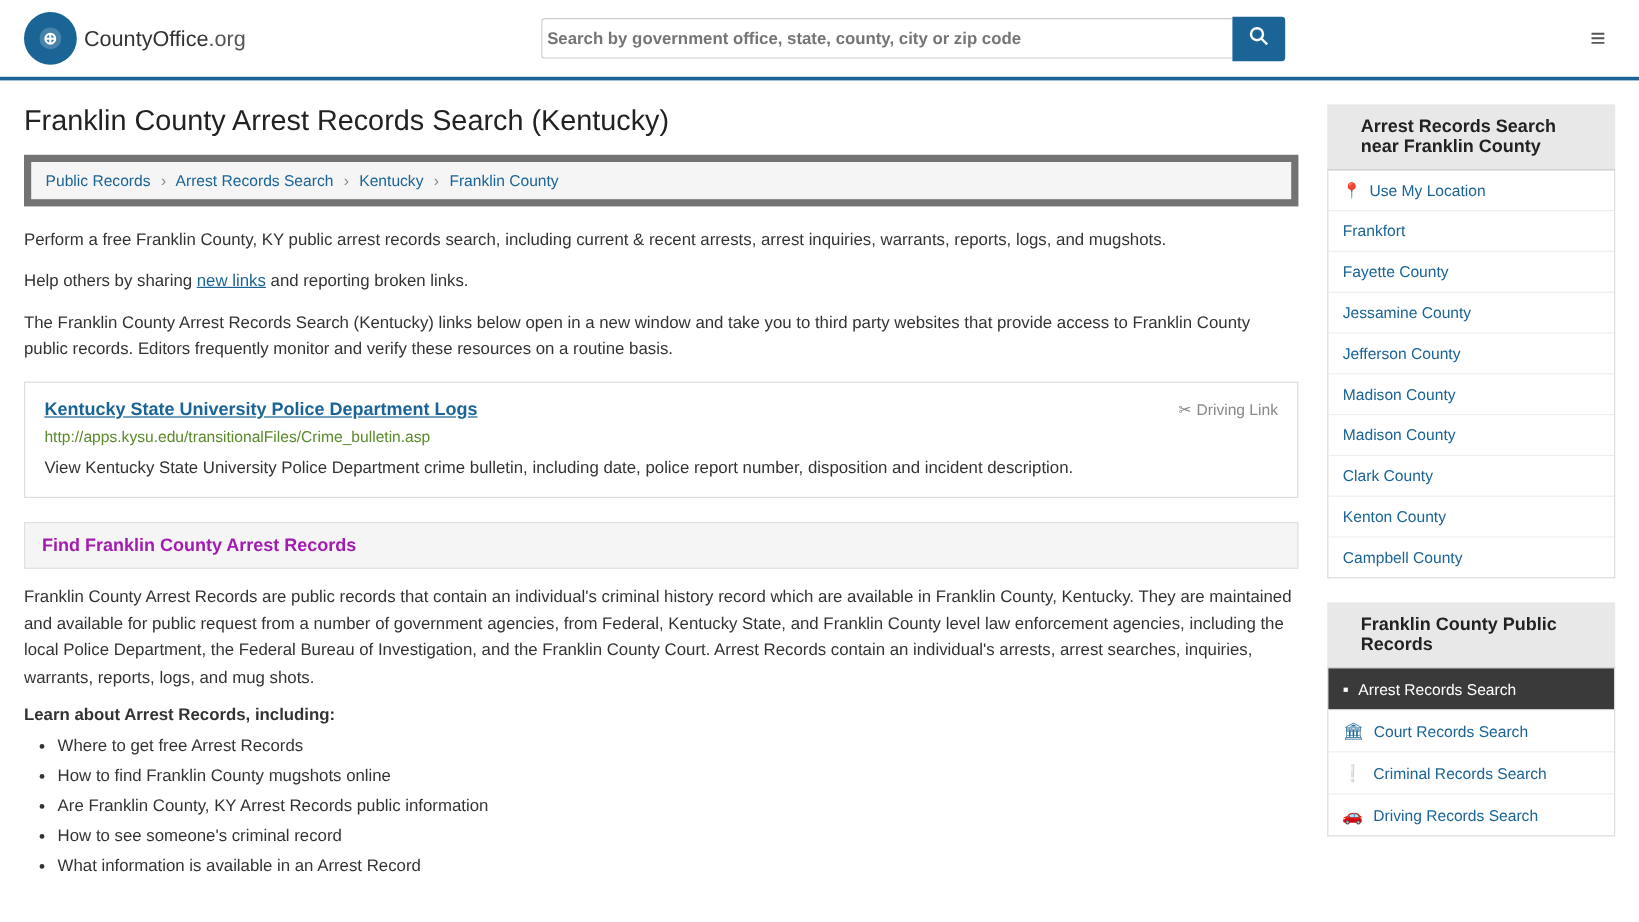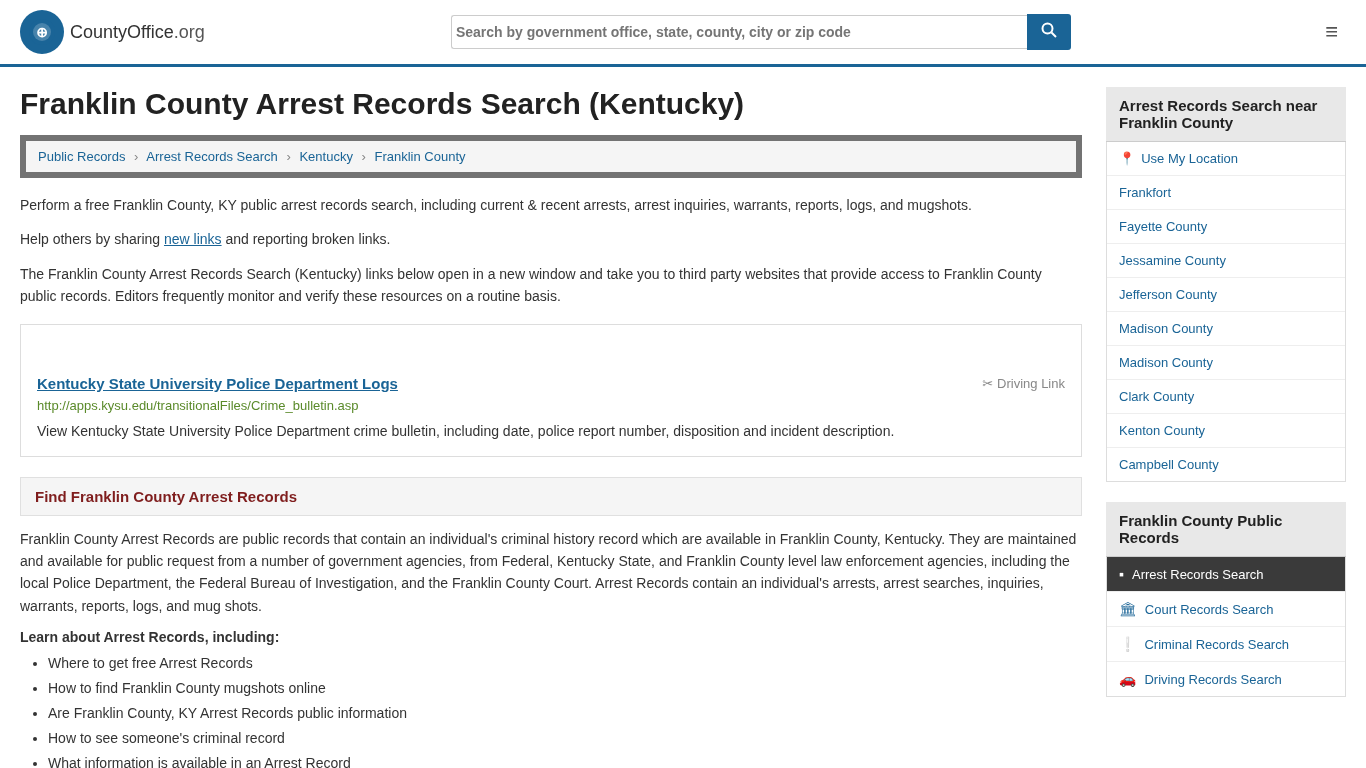--- a/index.html
+++ b/index.html
@@ -87,22 +87,22 @@
       flex: 1;
       padding-right: 24px;
     }
     .sidebar {
       width: 240px;
       min-width: 240px;
     }
 
     
     .page-title {
-      font-size: 30px;
-      font-weight: bold;
+      font-size: 24px;
+      font-weight: normal;
       color: #222;
       margin-bottom: 14px;
     }
     .breadcrumb {
       background: #f5f5f5;
       border: 6px solid #737373;
       padding: 8px 12px;
       font-size: 13px;
       margin-bottom: 16px;
       color: #555;
@@ -128,21 +128,20 @@
       border: 1px solid #ddd;
       padding: 14px 16px;
       margin: 16px 0;
       background: #fff;
     }
     .link-card-header {
       display: flex;
       justify-content: space-between;
       align-items: center;
       margin-bottom: 6px;
-      margin-top: 36px;
     }
     .link-card-title {
       font-size: 15px;
       font-weight: bold;
       color: #1a6496;
       text-decoration: underline;
       cursor: pointer;
     }
     .report-link {
       color: #888;
@@ -166,21 +165,21 @@
     
     .section-box {
       background: #f5f5f5;
       border: 1px solid #e0e0e0;
       padding: 10px 14px;
       margin: 20px 0 12px 0;
     }
     .section-box-title {
       font-size: 15px;
       font-weight: bold;
-      color: #7f1d1d;
+      color: #a21caf;
     }
 
     .body-text {
       font-size: 14px;
       line-height: 1.6;
       margin-bottom: 12px;
     }
     .learn-list-title {
       font-weight: bold;
       margin-bottom: 8px;
@@ -195,21 +194,21 @@
       font-size: 14px;
       line-height: 1.5;
     }
 
     
     .sidebar-section {
       margin-bottom: 20px;
     }
     .sidebar-section-title {
       background: #e8e8e8;
-      padding: 10px 13px;
+      padding: 10px 28px;
       font-size: 15px;
       font-weight: bold;
       color: #222;
       border-bottom: 1px solid #ccc;
     }
     .sidebar-links {
       list-style: none;
       border: 1px solid #ddd;
       border-top: none;
     }

